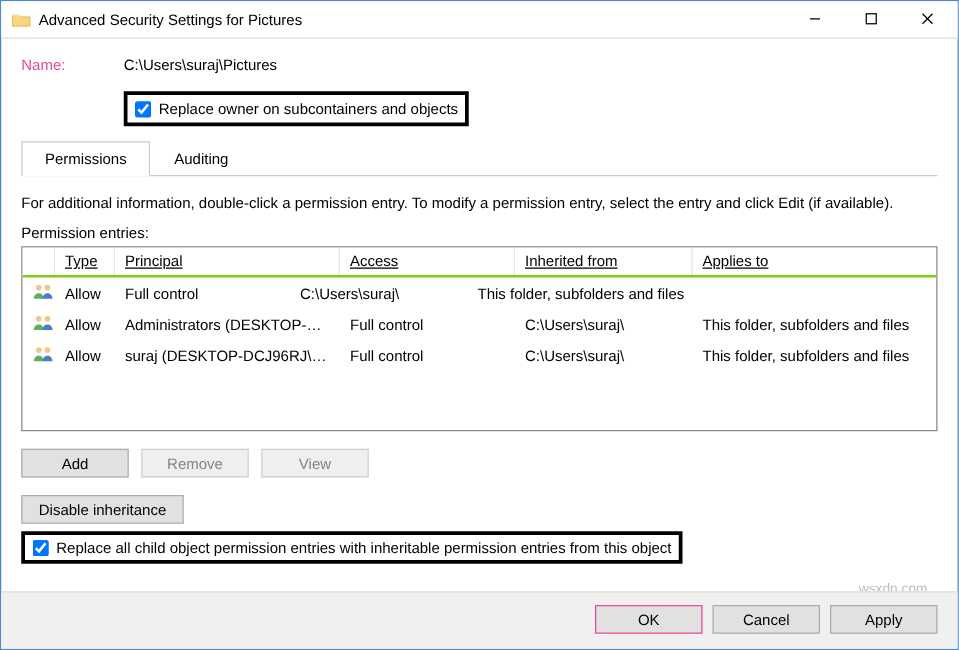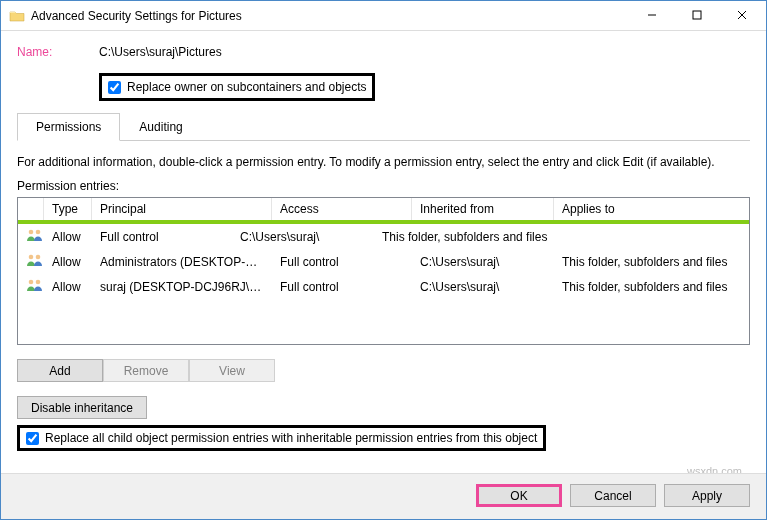--- a/index.html
+++ b/index.html
@@ -17,38 +17,38 @@
 .link { color: #0066cc; margin-left: 12px; cursor: pointer; }
 .highlight-box { border: 3px solid #000; padding: 4px 6px; display: inline-flex; align-items: center; margin-left: 82px; margin-top: 4px; }
 .highlight-box2 { border: 3px solid #000; padding: 3px 6px; display: inline-flex; align-items: center; margin-top: 6px; margin-bottom: 8px; }
 input[type=checkbox] { width: 13px; height: 13px; margin: 0 6px 0 0; }
 .tabs { display: flex; border-bottom: 1px solid #ccc; margin-top: 12px; }
 .tab { padding: 6px 18px; border: 1px solid transparent; border-bottom: none; cursor: pointer; color: #000; }
 .tab.active { border: 1px solid #ccc; border-bottom: 1px solid #fff; margin-bottom: -1px; background: #fff; }
 .info { margin: 14px 0 10px 0; color: #000; }
 .entries-label { margin-bottom: 4px; }
 .table-wrap { border: 1px solid #828790; height: 148px; overflow: hidden; }
-.thead { display: flex; background: #fff; border-bottom: 4px solid #84cc16; }
+.thead { display: flex; background: #fff; border-bottom: 2px solid #84cc16; text-decoration: underline; }
 .th { padding: 4px 8px; color: #000; border-right: 1px solid #e5e5e5; }
 .th:last-child { border-right: none; }
 .c0 { width: 26px; }
 .c1 { width: 48px; }
 .c2 { width: 180px; }
 .c3 { width: 140px; }
 .c4 { width: 142px; }
 .c5 { flex: 1; }
 .trow { display: flex; align-items: center; padding: 2px 0; }
 .td { padding: 2px 8px; white-space: nowrap; overflow: hidden; text-overflow: ellipsis; }
 .usericon { width: 18px; height: 14px; display: inline-block; }
-.btnrow { display: flex; margin-top: 14px; }
+.btnrow { display: flex; gap: 10px; margin-top: 14px; }
 .btn { min-width: 86px; height: 23px; border: 1px solid #adadad; background: #e1e1e1; padding: 0 12px; cursor: pointer; display: inline-flex; align-items: center; justify-content: center; }
 .btn:disabled, .btn.disabled { color: #838383; border-color: #d0d0d0; background: #efefef; cursor: default; }
 .footer { position: absolute; bottom: 0; left: 0; right: 0; padding: 10px 16px 12px 0; display: flex; justify-content: flex-end; gap: 8px; border-top: 1px solid #ddd; background: #f0f0f0; }
 .footer .btn { min-width: 86px; background: #e1e1e1; }
-.footer .btn.default { border: 3px solid #ec4899; background: #e1e1e1; }
+.footer .btn.default { border: 1px solid #ec4899; background: #e1e1e1; }
 .watermark { position: absolute; right: 24px; bottom: 42px; color: #bdbdbd; font-size: 11px; }
 </style>
 </head>
 <body>
 
 <div class="window">
 
   <div class="titlebar">
     <span class="icon">
       <svg width="16" height="16" viewBox="0 0 16 16">

